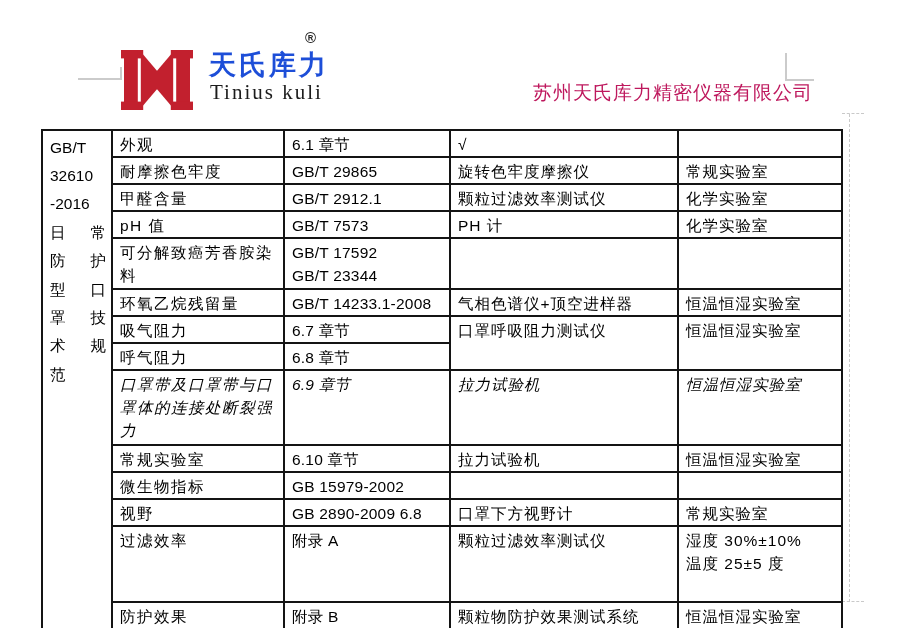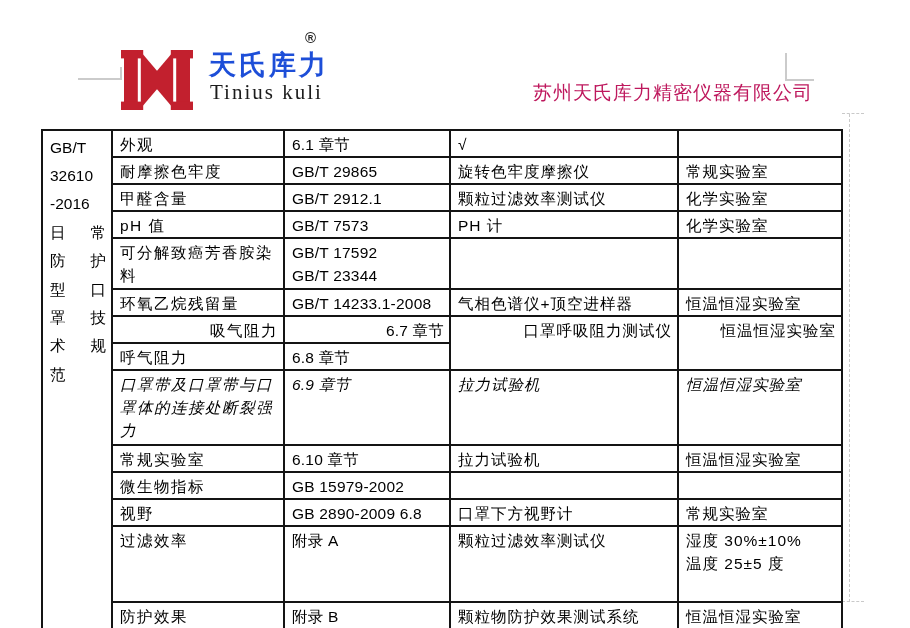--- a/index.html
+++ b/index.html
@@ -160,21 +160,21 @@
 GB/T 23344</td>
         <td class="c-instr"></td>
         <td class="c-lab"></td>
       </tr>
       <tr style="height: 26px;">
         <td class="c-item">环氧乙烷残留量</td>
         <td class="c-meth">GB/T 14233.1-2008</td>
         <td class="c-instr">气相色谱仪+顶空进样器</td>
         <td class="c-lab">恒温恒湿实验室</td>
       </tr>
-      <tr style="height: 26px; text-align: right;">
+      <tr style="height: 26px;">
         <td class="c-item">吸气阻力</td>
         <td class="c-meth">6.7 章节</td>
         <td class="c-instr" rowspan="2">口罩呼吸阻力测试仪</td>
         <td class="c-lab" rowspan="2">恒温恒湿实验室</td>
       </tr>
       <tr style="height: 26px;">
         <td class="c-item">呼气阻力</td>
         <td class="c-meth">6.8 章节</td>
       </tr>
       <tr style="height: 75px; font-style: italic;">

